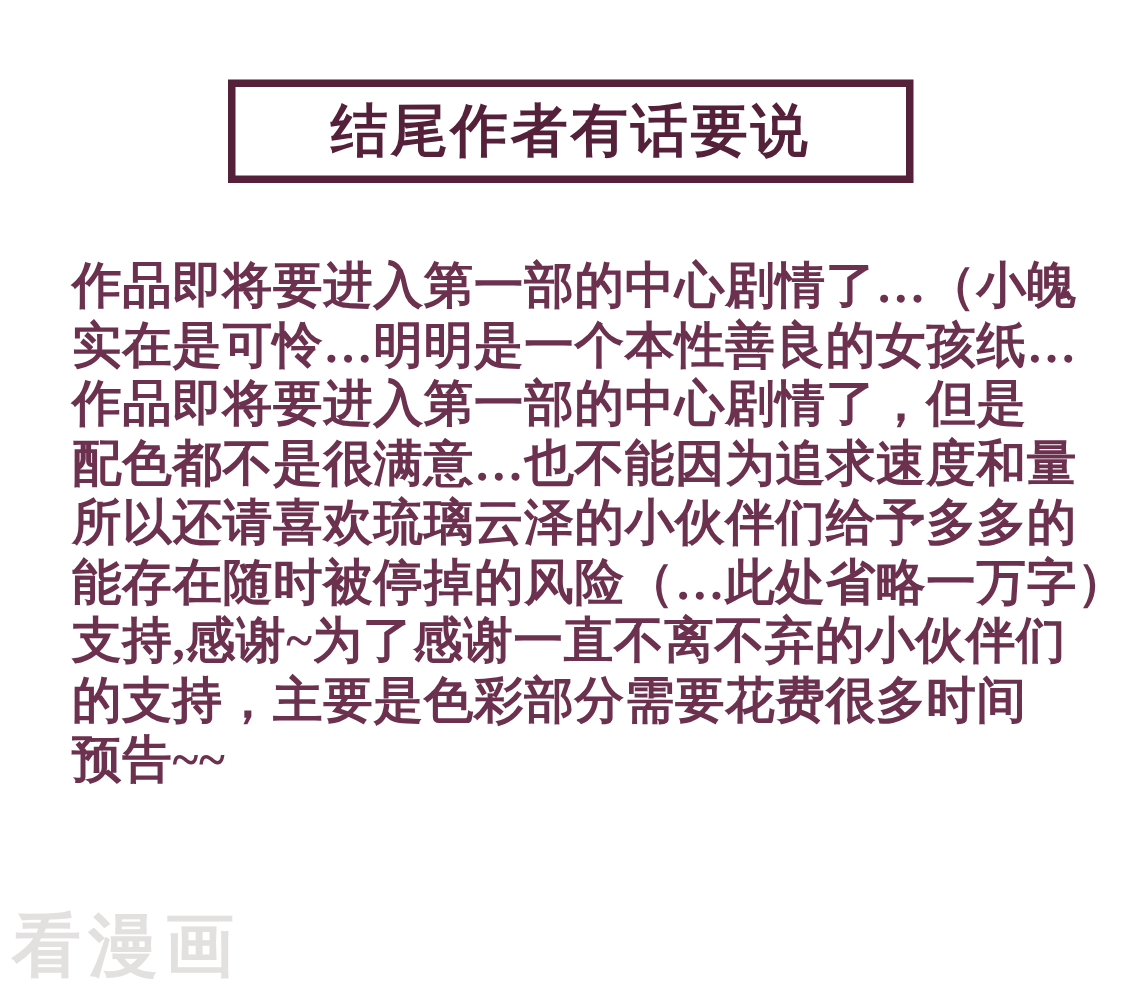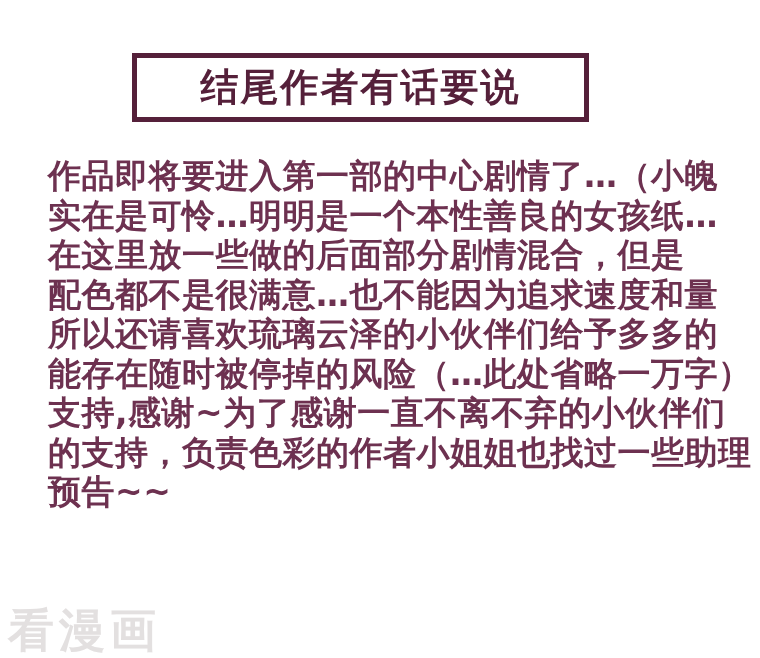--- a/index.html
+++ b/index.html
@@ -10,21 +10,21 @@
   .page {
     position: relative;
     width: 760px;
     height: 658px;
     background: #ffffff;
     overflow: hidden;
     font-family: "DejaVu Sans", sans-serif;
   }
   .title-box {
     position: absolute;
-    left: 132px;
+    left: 152px;
     top: 53px;
     width: 457px;
     height: 69px;
     box-sizing: border-box;
     border: 5px solid var(--title-color, #55203a);
     display: flex;
     align-items: center;
     justify-content: center;
     background: #ffffff;
     z-index: 2;
@@ -32,23 +32,24 @@
   .title-text {
     font-size: 38px;
     font-weight: bold;
     color: var(--title-color, #55203a);
     letter-spacing: 2px;
     white-space: nowrap;
   }
   .note {
     position: absolute;
     left: 48px;
-    top: 156px;
+    top: 172px;
     width: 680px;
     z-index: 2;
+    font-family: Liberation Serif, serif;
   }
   .note .line {
     font-size: 33px;
     font-weight: bold;
     color: var(--body-color, #6d3150);
     line-height: 39.5px;
     letter-spacing: 0.5px;
     white-space: nowrap;
   }
   .watermark {
@@ -70,22 +71,22 @@
 
   <div class="watermark">看漫画</div>
 
   <div class="title-box">
     <span class="title-text">结尾作者有话要说</span>
   </div>
 
   <div class="note">
     <div class="line">作品即将要进入第一部的中心剧情了…（小魄</div>
     <div class="line">实在是可怜…明明是一个本性善良的女孩纸…</div>
-    <div class="line">在这里放一些做的后面部分剧情混合，但是</div>
+    <div class="line">作品即将要进入第一部的中心剧情了，但是</div>
     <div class="line">配色都不是很满意…也不能因为追求速度和量</div>
     <div class="line">所以还请喜欢琉璃云泽的小伙伴们给予多多的</div>
     <div class="line">能存在随时被停掉的风险（…此处省略一万字）</div>
     <div class="line">支持,感谢~为了感谢一直不离不弃的小伙伴们</div>
-    <div class="line">的支持，负责色彩的作者小姐姐也找过一些助理</div>
+    <div class="line">的支持，主要是色彩部分需要花费很多时间</div>
     <div class="line">预告~~</div>
   </div>
 
 </div>
 
 </body></html>

